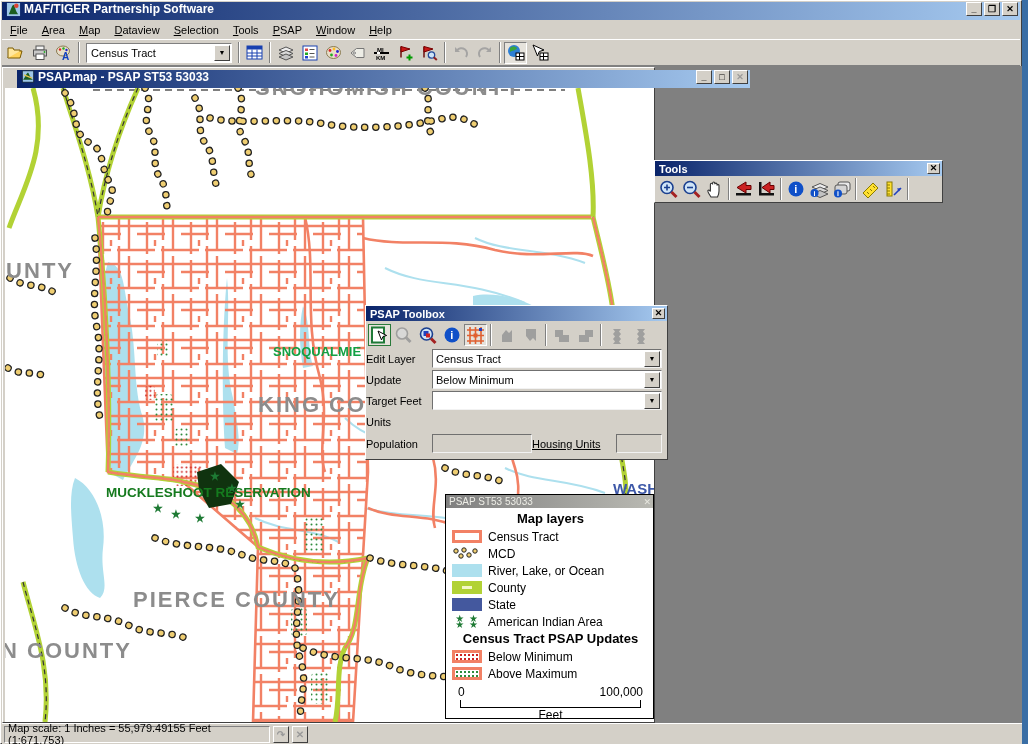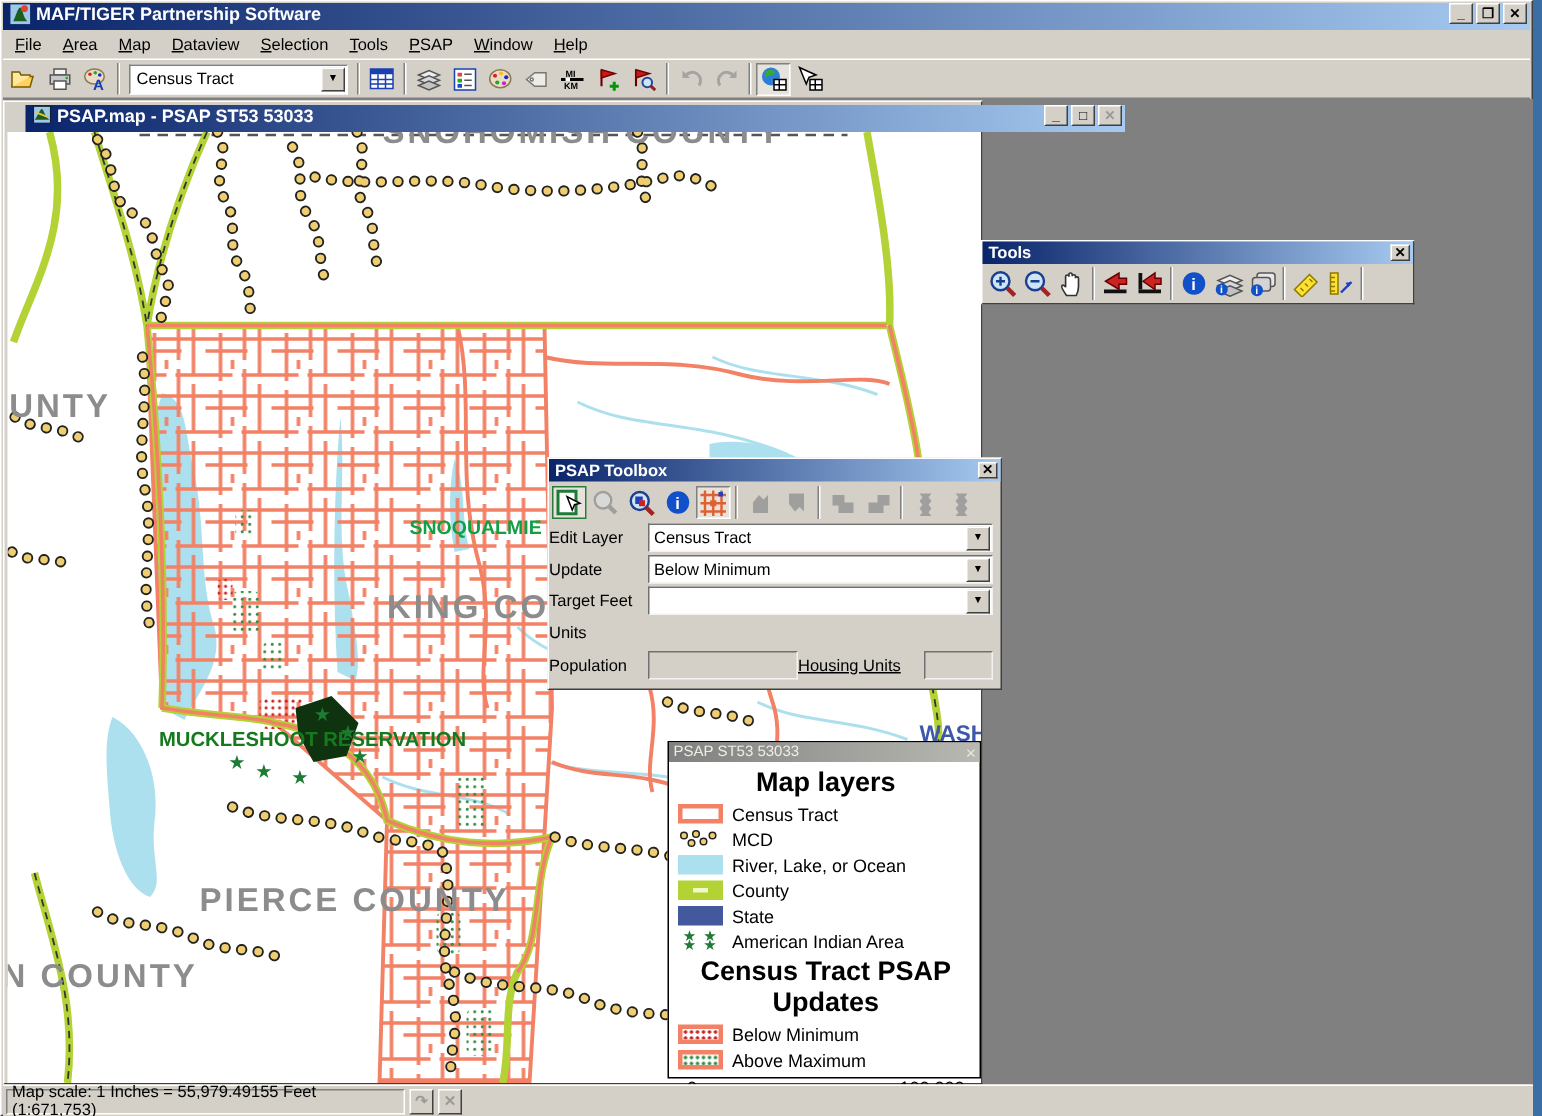--- a/index.html
+++ b/index.html
@@ -54,21 +54,21 @@
   .fcombo{flex:1;height:19px;background:#fff;border:1px solid;border-color:#707070 #F2F2F2 #F2F2F2 #707070;
     display:flex;align-items:center;}
   .fcombo .val{flex:1;padding:0 3px;color:#000;}
   .fdis{height:19px;background:#D4D0C8;border:1px solid;border-color:#707070 #F2F2F2 #F2F2F2 #707070;}
   
   #legend{left:443px;top:428px;width:209px;height:225px;background:#fff;border:1px solid #000;}
   #legend-titlebar{height:13px;background:linear-gradient(90deg,#808080,#B9B9B2);color:#EDEDE6;
     font-size:10px;display:flex;align-items:center;padding:0 2px 0 3px;}
   #legend-close{margin-left:auto;color:#E8E8E0;font-size:9px;}
   #legend-body{padding:2px 4px 0 6px;color:#000;}
-  .lheading{font-weight:bold;font-size:18px;text-align:center;padding:1px 0 2px 0;}
+  .lheading{font-weight:bold;font-size:13px;text-align:center;padding:1px 0 2px 0;}
   .litem{display:flex;align-items:center;height:17px;font-size:12px;gap:6px;}
   .swatch{width:30px;height:13px;flex:0 0 auto;position:relative;}
   .sw-census{background:#fff;border:3px solid var(--salmon,#F28165);}
   .sw-water{background:var(--water,#ADE0EE);}
   .sw-county{background:var(--chartreuse,#B2D235);display:flex;align-items:center;justify-content:center;}
   .sw-county i{display:block;width:10px;height:3px;background:#F4F8C8;}
   .sw-state{background:var(--navy,#44589E);}
   .sw-upd{border:3px solid var(--salmon,#F28165);}
   .sw-red{background-image:radial-gradient(circle at 2px 2px,#CC2222 1px,transparent 1.2px);background-size:4px 4px;}
   .sw-green{background-image:radial-gradient(circle at 2px 2px,#2F8B3C 1px,transparent 1.2px);background-size:4px 4px;}

